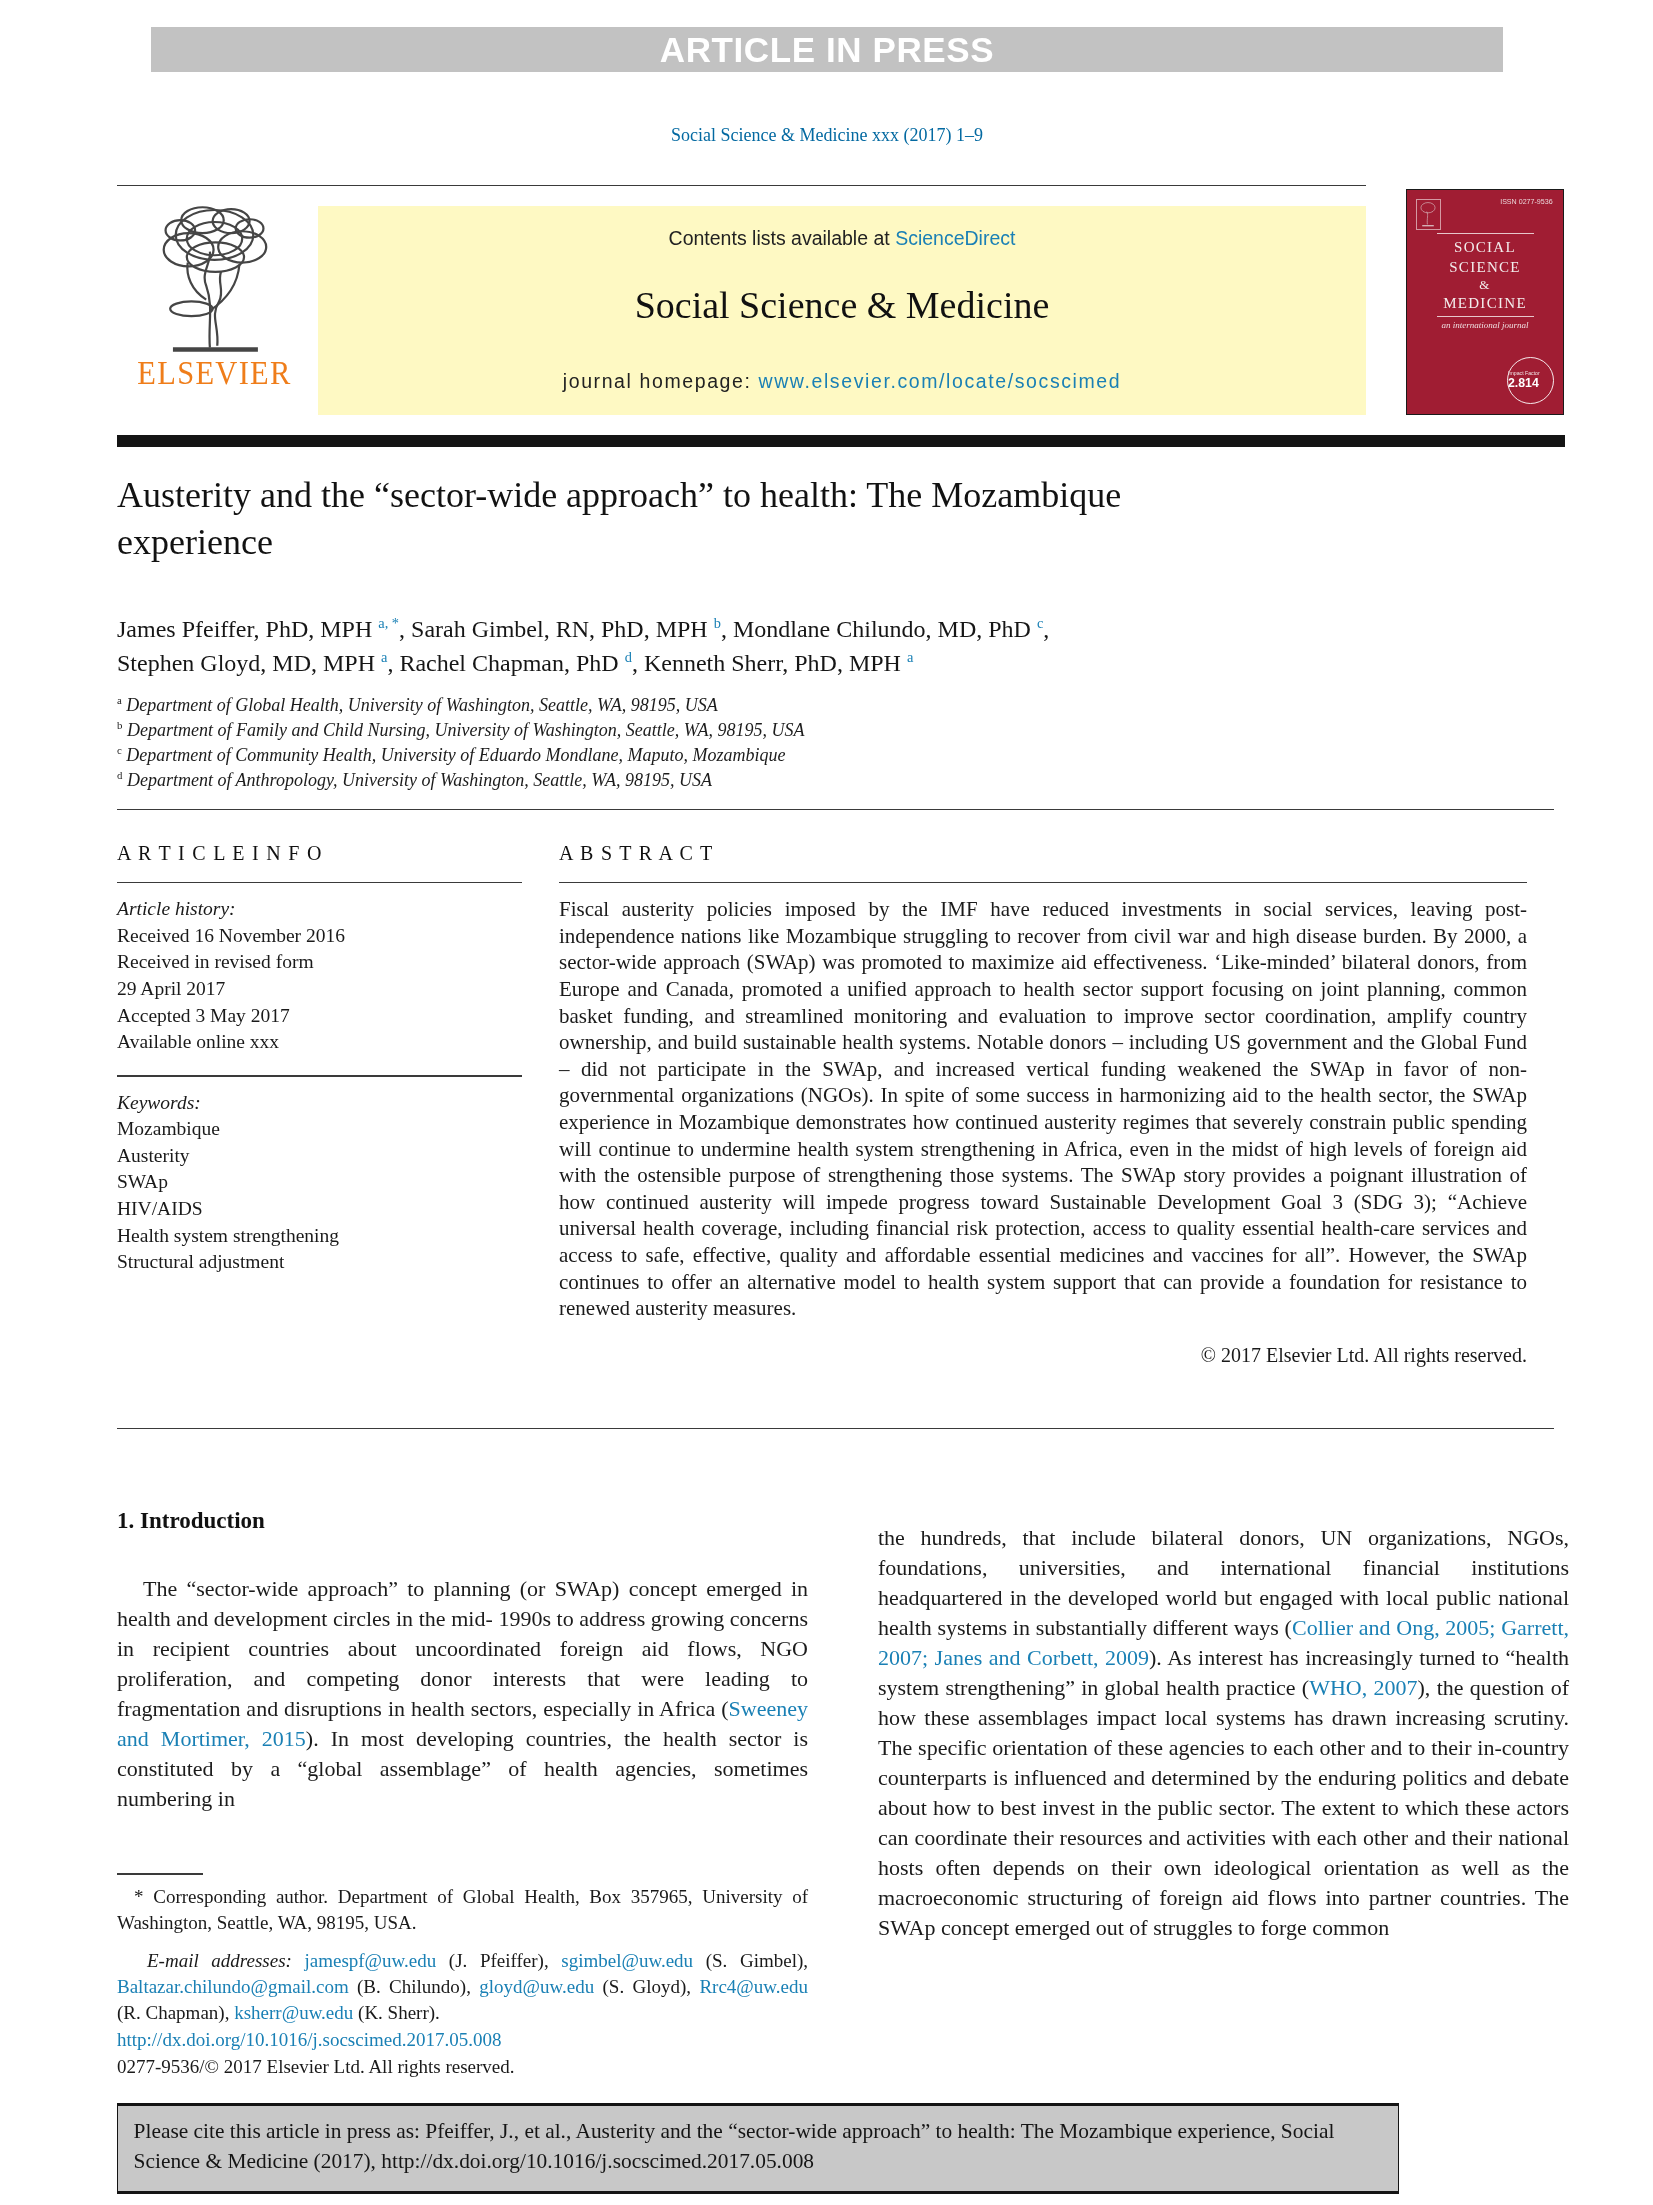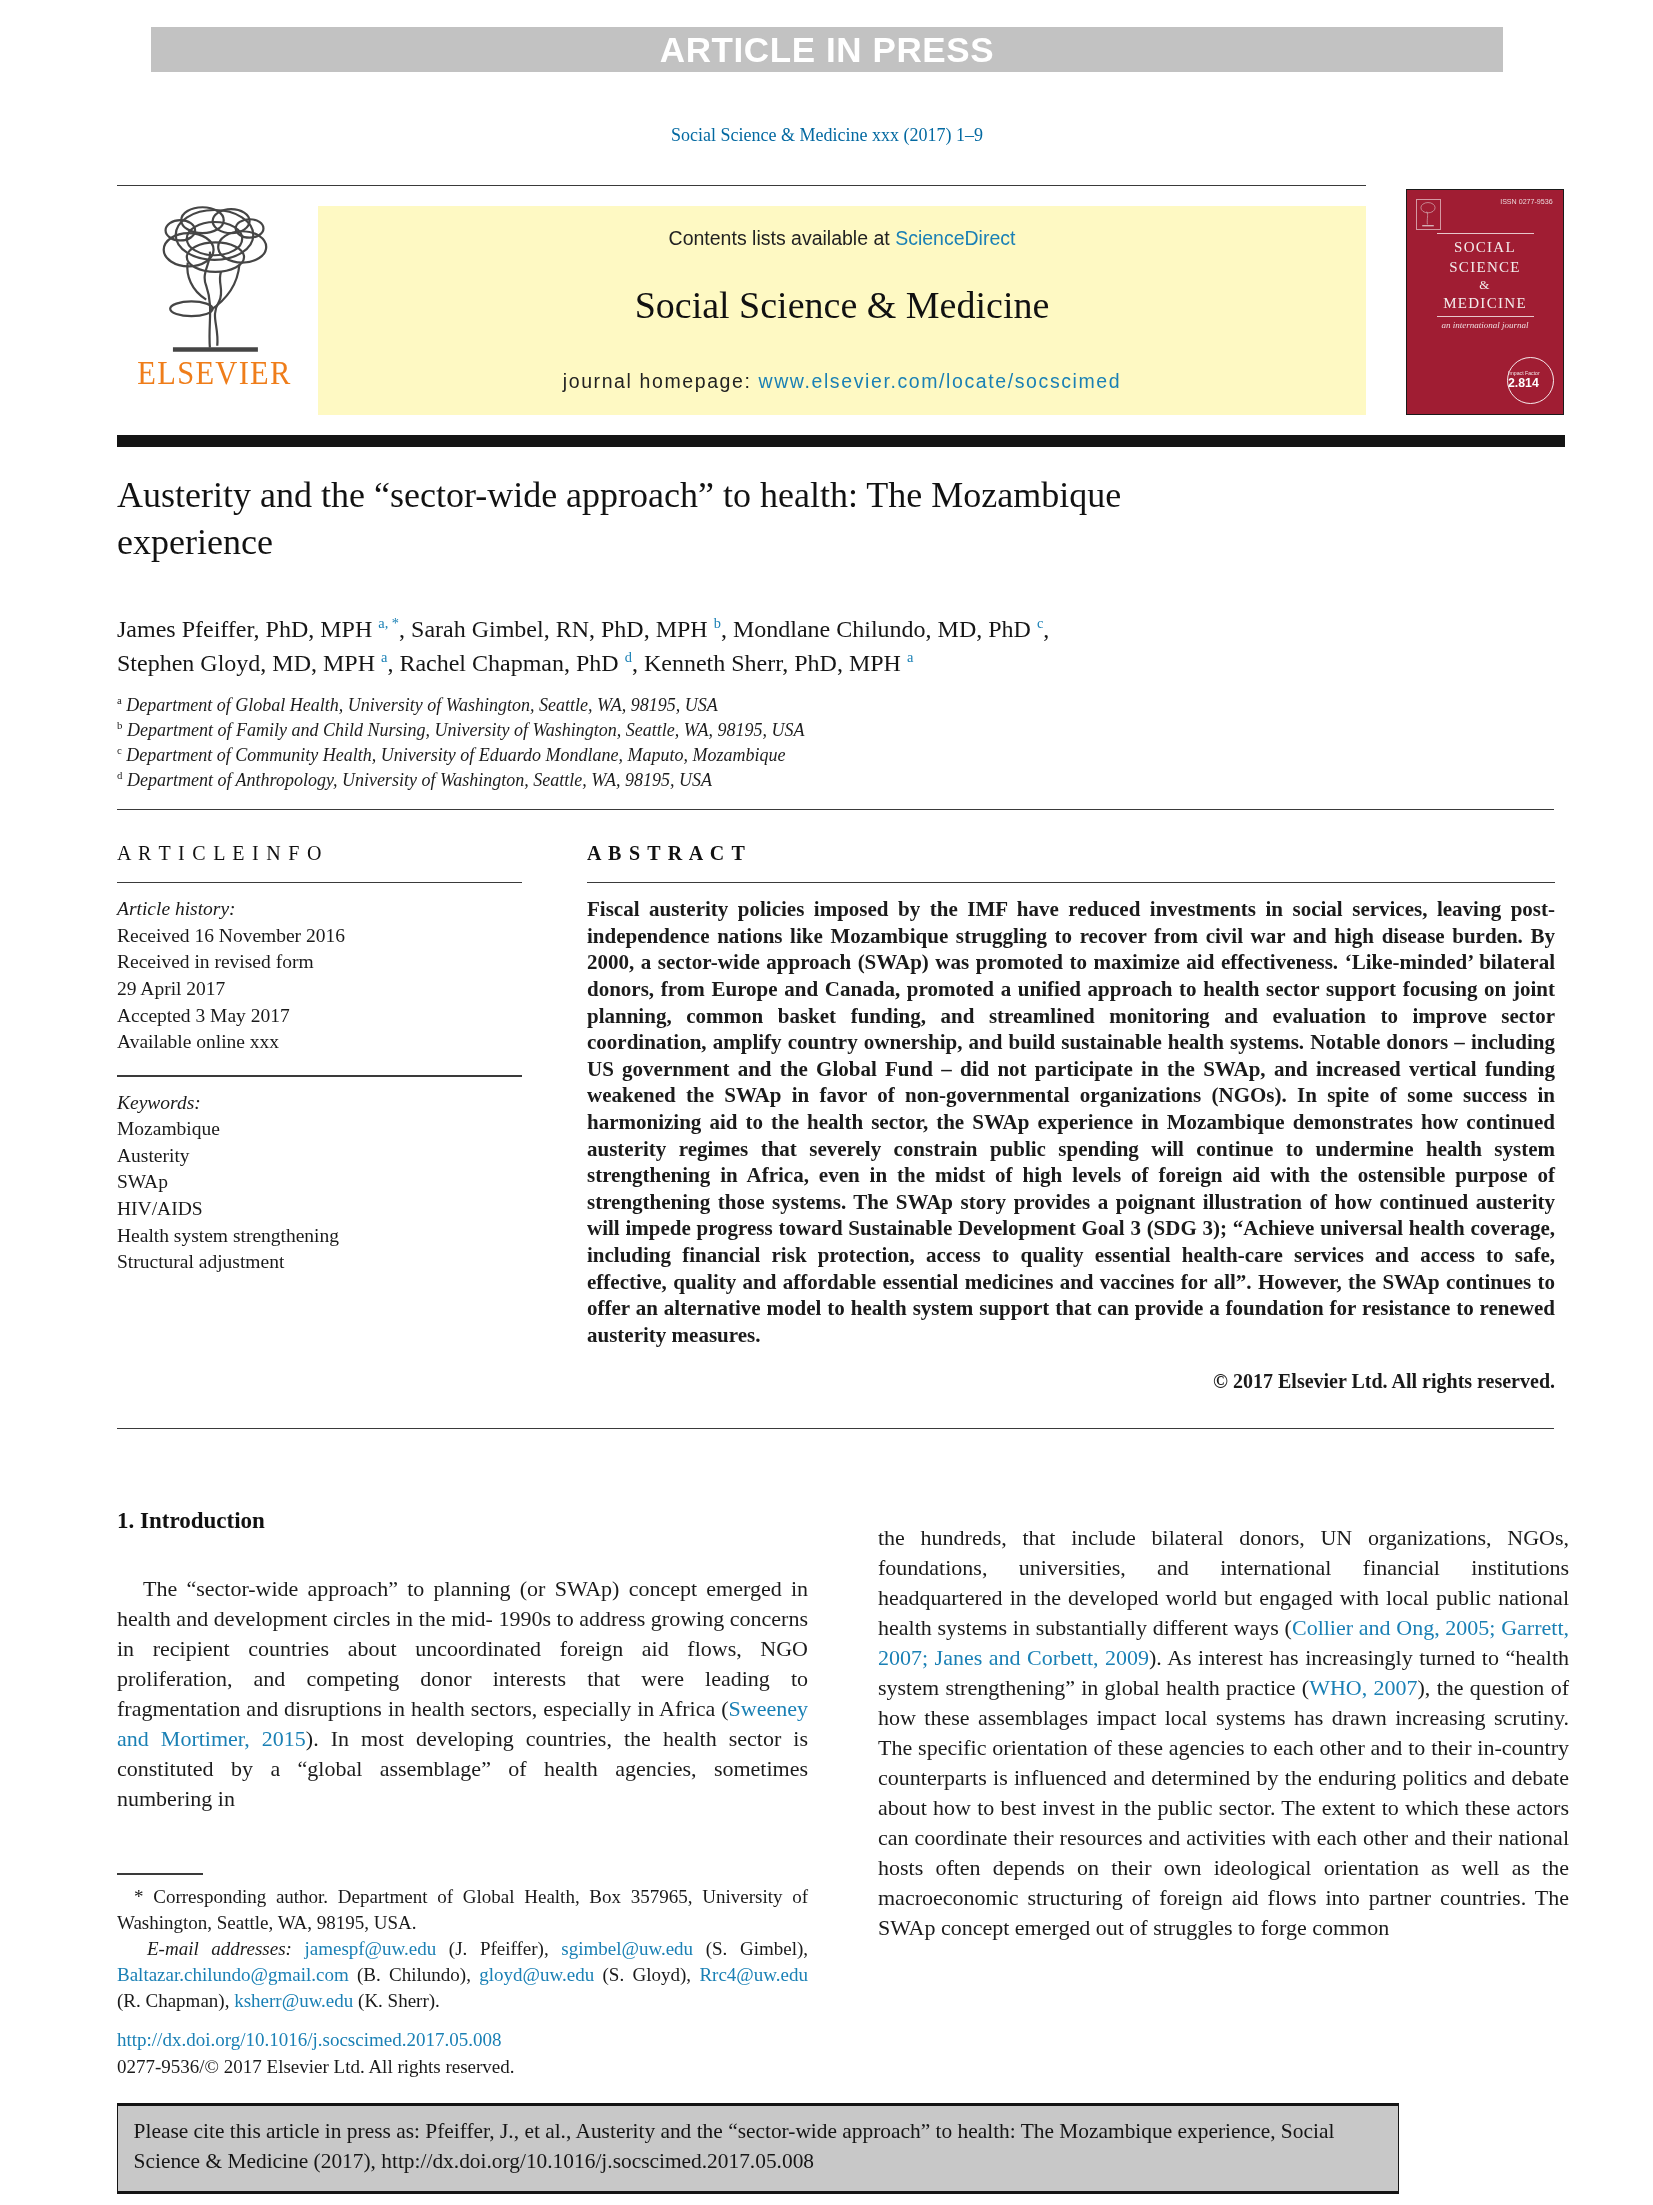--- a/index.html
+++ b/index.html
@@ -62,36 +62,36 @@
   .i{font-style:italic;}
   .affils{left:117px;top:693px;width:1453px;font-size:18px;line-height:25px;color:#1c1c1c;}
   .affils .i{font-style:italic;}
 
   
   .info-col{left:117px;top:842px;width:405px;}
   .sec-head{font-size:20px;letter-spacing:1.3px;color:#111;}
   .subrule{height:1.3px;background:#3a3a3a;margin-top:17px;margin-bottom:13px;}
   .info-label{font-style:italic;font-size:19.5px;line-height:26.6px;}
   .info-list div{font-size:19.5px;line-height:26.6px;}
-  .abs-col{left:587px;top:842px;width:968px;font-weight:bold;}
+  .abs-col{left:559px;top:842px;width:968px;}
   .abstract{font-size:21px;line-height:26.6px;text-align:justify;color:#1b1b1b;}
   .copyright{margin-top:22px;text-align:right;font-size:20px;}
 
   
   .body-left{left:117px;top:1508px;width:691px;}
   .body-right{left:846px;top:1523px;width:691px;margin-left:32px;}
   .intro-head{font-size:23px;font-weight:bold;color:#111;}
   .bodytext{font-size:22px;line-height:30px;text-align:justify;color:#1b1b1b;}
   .body-left .bodytext{margin-top:40px;text-indent:26px;}
 
   
   .fnrule{left:117px;top:1873px;width:86px;height:1.9px;background:#3a3a3a;}
   .footnotes{left:117px;top:1884px;width:691px;font-size:19px;line-height:26px;text-align:justify;}
   .footnotes .p1{text-indent:17px;}
-  .footnotes .p2{text-indent:30px;}
+  .footnotes .p2{text-indent:30px;margin-top:12px;}
   .doiblock{left:117px;top:2026px;width:691px;font-size:19px;line-height:27px;}
 
   
   .citebox{left:117px;top:2103px;width:1282px;height:91px;background:#c8c8c8;
            border:1.9px solid #141414;border-top-width:3.9px;border-bottom-width:3.9px;
            box-sizing:border-box;padding:10.4px 15.6px;}
   .citebox .txt{font-size:21.4px;line-height:30px;color:#151515;}
 </style>
 </head>
 <body>

